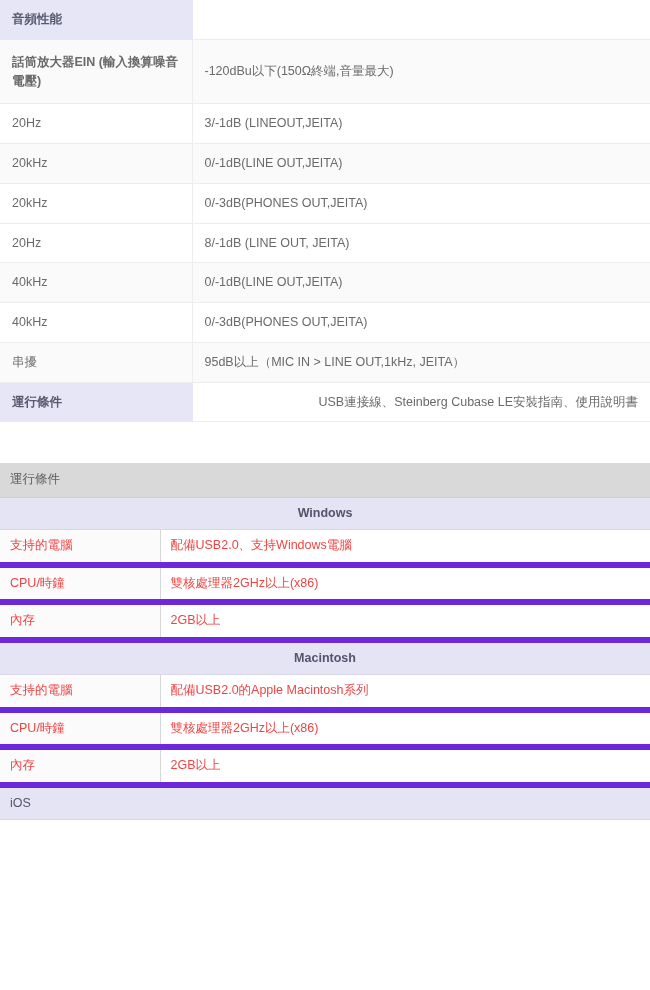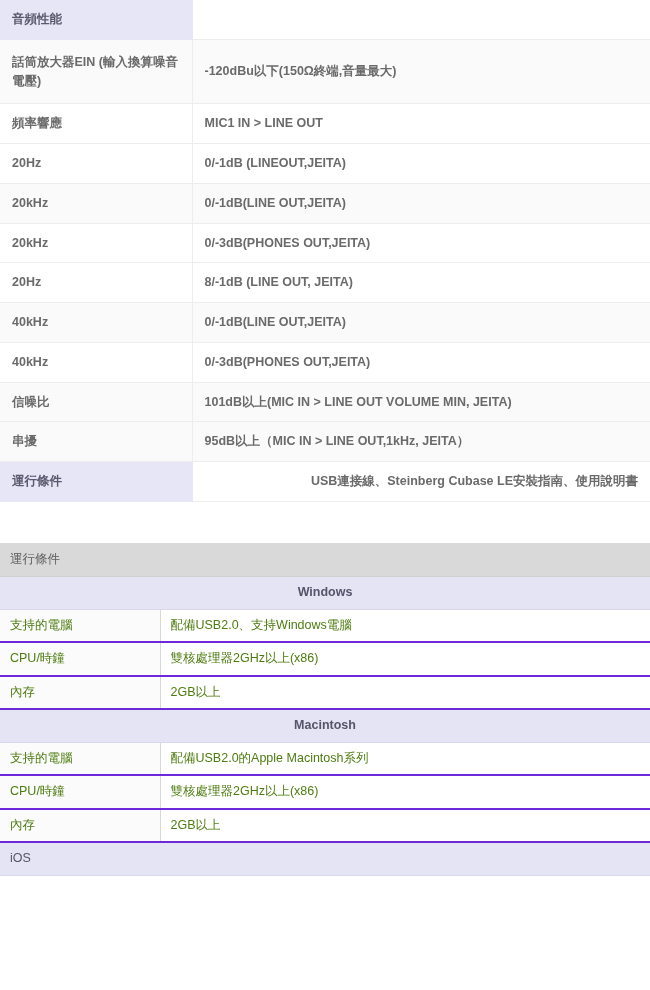--- a/index.html
+++ b/index.html
@@ -30,21 +30,20 @@
   table.spec col.c1 { width: 192px; }
   table.spec col.c2 { width: 458px; }
 
   table.spec td {
     border-bottom: 1px solid #ededed;
     font-size: 12.5px;
     line-height: 1.5;
     color: #6a6a6a;
     vertical-align: middle;
     padding: 10px 12px;
-    font-weight: bold;
   }
   table.spec td.k {
     border-right: 1px solid #ededed;
   }
   table.spec tr.alt td { background: #fafafa; }
   table.spec tr.plain td { background: #ffffff; }
 
   table.spec tr.hdr td.k {
     background: #e6e6f7;
     font-weight: bold;
@@ -78,24 +77,24 @@
     width: 650px;
     border-collapse: collapse;
     table-layout: fixed;
   }
   table.req col.c1 { width: 160px; }
   table.req col.c2 { width: 490px; }
 
   table.req td {
     font-size: 12.5px;
     line-height: 1.4;
-    color: #4d7c0f;
+    color: #ef4444;
     vertical-align: middle;
     padding: 7px 10px;
-    border-bottom: 2px solid #6d28d9;
+    border-bottom: 6px solid #6d28d9;
     background: #fbfbfb;
   }
   table.req td.k { border-right: 1px solid #d7d7d7; }
   table.req td.v { background: #ffffff; }
 
   table.req tr.title td {
     background: #d9d9d9;
     color: #5e5e5e;
     font-weight: normal;
     border-bottom: 1px solid #cfcfcf;
@@ -133,50 +132,42 @@
     <tbody id="spec-body">
         <tr class="hdr">
           <td class="k">音頻性能</td>
           <td class="v"></td>
         </tr>
         <tr class="alt tall">
           <td class="k" style="font-weight: bold;">話筒放大器EIN (輸入換算噪音電壓)</td>
           <td class="v">-120dBu以下(150Ω終端,音量最大)</td>
         </tr>
         <tr class="plain">
-          <td class="k">頻率響應</td>
-          <td class="v">MIC1 IN &gt; LINE OUT</td>
-        </tr>
-        <tr class="plain">
           <td class="k">20Hz</td>
-          <td class="v">0/-1dB (LINEOUT,JEITA)</td>
+          <td class="v">3/-1dB (LINEOUT,JEITA)</td>
         </tr>
         <tr class="alt">
           <td class="k">20kHz</td>
           <td class="v">0/-1dB(LINE OUT,JEITA)</td>
         </tr>
         <tr class="plain">
           <td class="k">20kHz</td>
           <td class="v">0/-3dB(PHONES OUT,JEITA)</td>
         </tr>
         <tr class="plain">
           <td class="k">20Hz</td>
           <td class="v">8/-1dB (LINE OUT, JEITA)</td>
         </tr>
         <tr class="alt">
           <td class="k">40kHz</td>
           <td class="v">0/-1dB(LINE OUT,JEITA)</td>
         </tr>
         <tr class="plain">
           <td class="k">40kHz</td>
           <td class="v">0/-3dB(PHONES OUT,JEITA)</td>
-        </tr>
-        <tr class="alt">
-          <td class="k">信噪比</td>
-          <td class="v">101dB以上(MIC IN &gt; LINE OUT VOLUME MIN, JEITA)</td>
         </tr>
         <tr class="alt">
           <td class="k">串擾</td>
           <td class="v">95dB以上（MIC IN &gt; LINE OUT,1kHz, JEITA）</td>
         </tr>
         <tr class="hdr2">
           <td class="k">運行條件</td>
           <td class="v">USB連接線、Steinberg Cubase LE安裝指南、使用說明書</td>
         </tr>
       </tbody>

